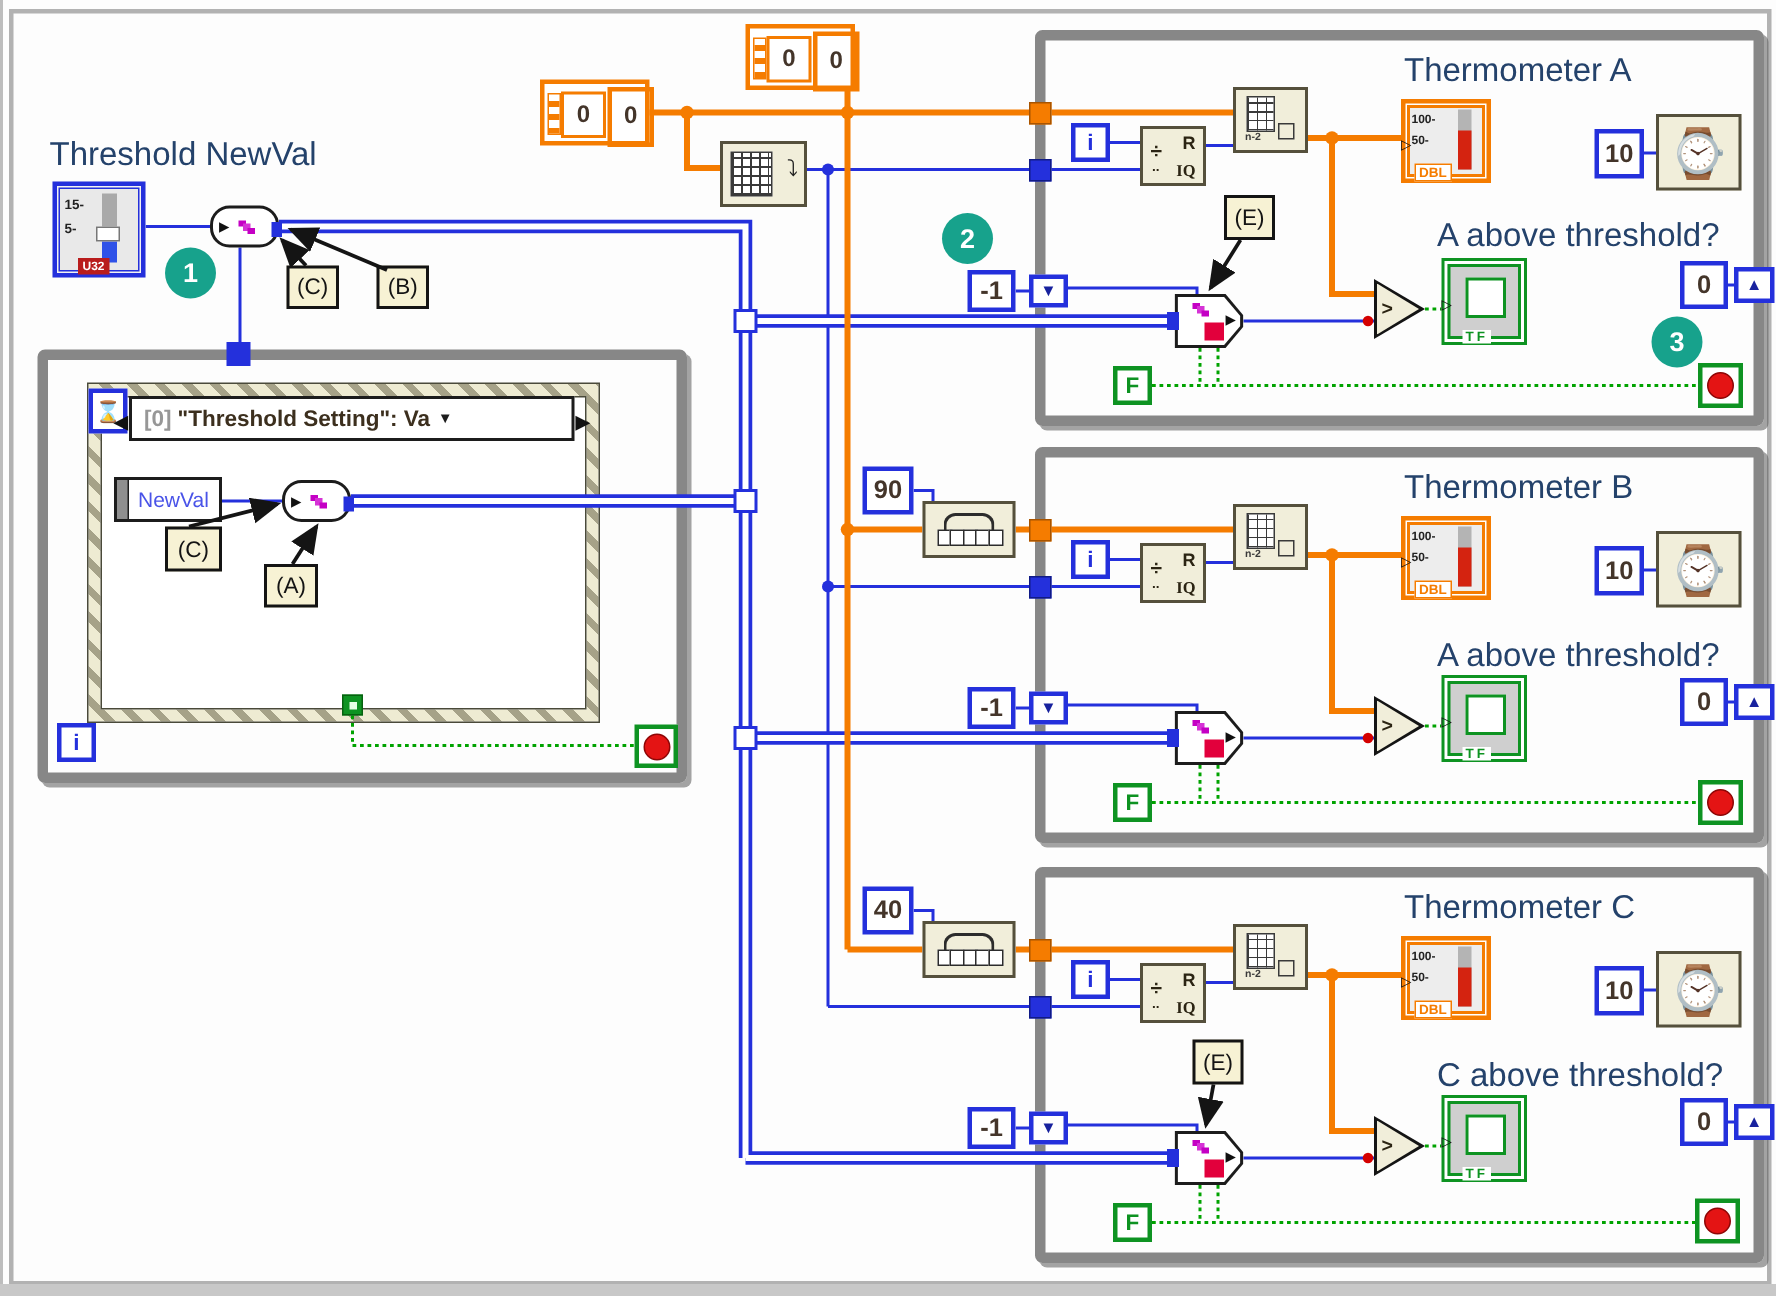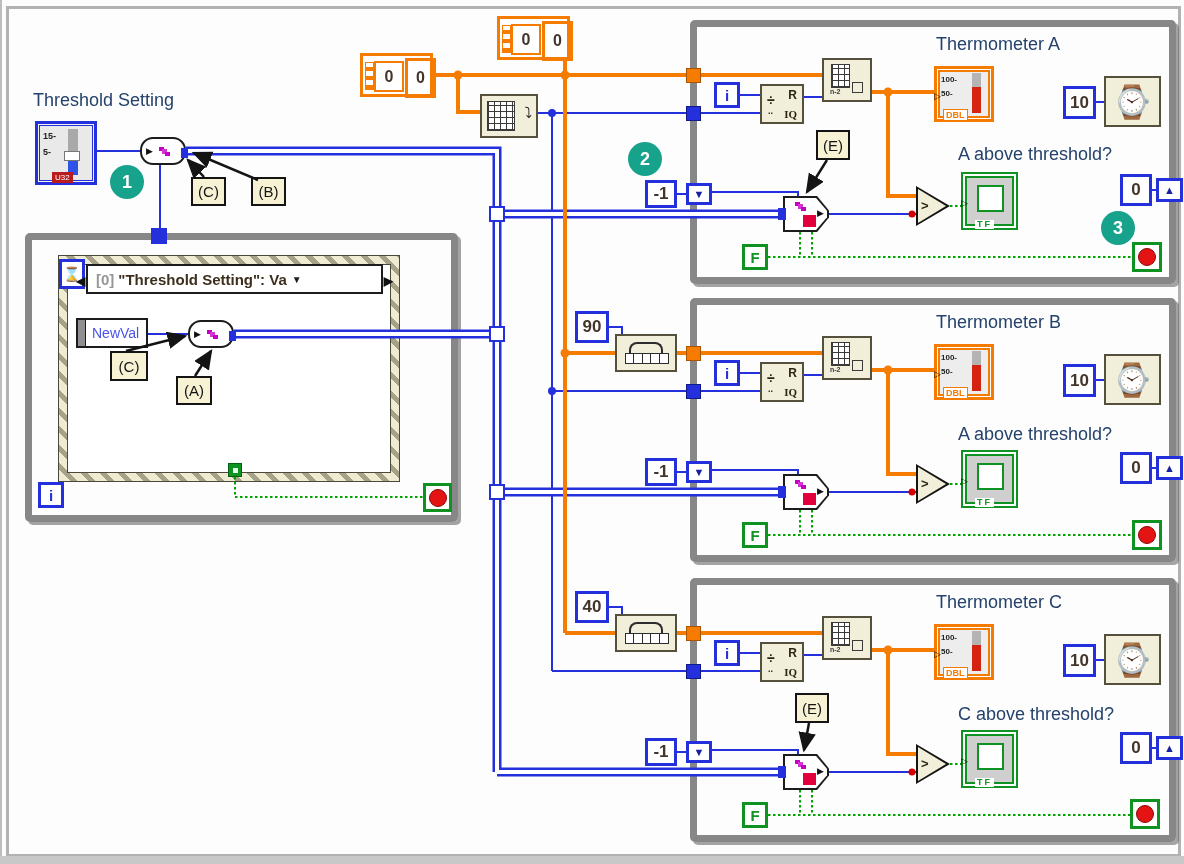--- a/index.html
+++ b/index.html
@@ -21,21 +21,21 @@
            font-weight:bold;font-size:15px;display:flex;align-items:center;justify-content:center;}
   .tri-node{background:#fff;border:3px solid #2430dc;box-sizing:border-box;color:#18229e;
             font-size:11px;display:flex;align-items:center;justify-content:center;}
   .tunnel{position:absolute;width:15px;height:15px;box-sizing:border-box;}
   .tunnel.or{background:#f57c00;border:1px solid #a85400;}
   .tunnel.bl{background:#2430dc;border:1px solid #101a86;}
   .callout{position:absolute;background:#f7f2d4;border:2px solid #141414;color:#141414;
            font-size:15px;display:flex;align-items:center;justify-content:center;box-sizing:border-box;}
   .badge{position:absolute;width:34px;height:34px;border-radius:50%;background:#17a28c;color:#fff;
          font-weight:bold;font-size:18px;display:flex;align-items:center;justify-content:center;}
-  .lbl{position:absolute;color:#24426b;font-size:18px;white-space:nowrap;}
+  .lbl{position:absolute;color:#24426b;font-size:22px;white-space:nowrap;}
   
   .writer{position:absolute;background:#fff;border:2px solid #1c1c1c;border-radius:13px;box-sizing:border-box;
           display:flex;align-items:center;}
   .writer .play{font-size:9px;color:#111;margin-left:4px;line-height:1;}
   .stub{position:absolute;background:#2430dc;}
   .mgx{position:relative;width:11px;height:9px;margin-left:6px;}
   .mgx i{position:absolute;width:5px;height:4px;background:#c400c4;}
   .mgx i.b{left:6px;top:5px;} .mgx i.a{left:0;top:0;}
   .mgx i.c{left:3px;top:2px;width:5px;height:5px;background:#d633d6;}
   
@@ -85,21 +85,21 @@
   .comb .arc{position:absolute;left:12px;right:12px;top:6px;height:10px;border:2px solid #2c2c2c;
              border-bottom:none;border-radius:8px 8px 0 0;}
   
   .slider{position:absolute;background:#f2f2f2;border:3px solid #2430dc;box-sizing:border-box;}
   .slider .in{position:absolute;inset:1px;border:1px solid #2430dc;background:#e9e9e9;}
   .slider .tk{position:absolute;left:5px;color:#222;font-size:9px;font-weight:bold;line-height:1;}
   .slider .track-t{position:absolute;right:16px;top:5px;width:10px;height:26px;background:#a9a9a9;}
   .slider .track-b{position:absolute;right:16px;top:31px;width:10px;height:20px;background:#2f52e8;}
   .slider .thumb{position:absolute;right:14px;top:27px;width:14px;height:8px;background:#fff;border:1px solid #777;}
   .slider .chip{position:absolute;left:14px;bottom:-1px;background:#b91c1c;color:#fff;
-                font-size:8px;font-weight:normal;padding:0 3px;line-height:11px;}
+                font-size:8px;font-weight:bold;padding:0 3px;line-height:11px;}
   .selector{position:absolute;background:#fff;border:2px solid #1c1c1c;display:flex;align-items:center;
             font-size:15px;font-weight:bold;box-sizing:border-box;}
   .selector .idx0{color:#979797;margin:0 4px 0 8px;}
   .selector .txt{color:#3c2f1e;}
   .selector .dd{color:#1c1c1c;font-size:10px;margin-left:5px;}
   .selarrow{position:absolute;color:#111;font-size:12px;line-height:1;}
   .hour{position:absolute;background:#fff;border:3px solid #2430dc;box-sizing:border-box;color:#2430dc;
         display:flex;align-items:center;justify-content:center;font-size:14px;}
   .newval{position:absolute;background:#fff;border:2px solid #1c1c1c;box-sizing:border-box;
           display:flex;align-items:center;color:#4953e8;font-size:14px;}
@@ -237,21 +237,21 @@
     </g>
 
     <g fill="#d40000">
       <circle cx="912" cy="214" r="3.5"></circle>
         <circle cx="912" cy="492" r="3.5"></circle>
         <circle cx="912" cy="772" r="3.5"></circle>
     </g>
     <rect x="151" y="228" width="16" height="16" fill="#2430dc"></rect>
   </svg>
 
-  <div class="lbl" style="left:33px;top:90px;">Threshold Setting</div>
+  <div class="lbl" style="left:33px;top:90px;">Threshold NewVal</div>
   <div class="slider" style="left:35px;top:121px;width:62px;height:64px;">
     <div class="in"></div>
     <div class="tk" style="top:8px;">15-</div>
     <div class="tk" style="top:24px;">5-</div>
     <div class="track-t"></div>
       <div class="track-b"></div>
     <div class="thumb"></div>
     <div class="chip">U32</div>
   </div>
   <div class="writer" style="left:140px;top:137px;width:46px;height:28px;">

